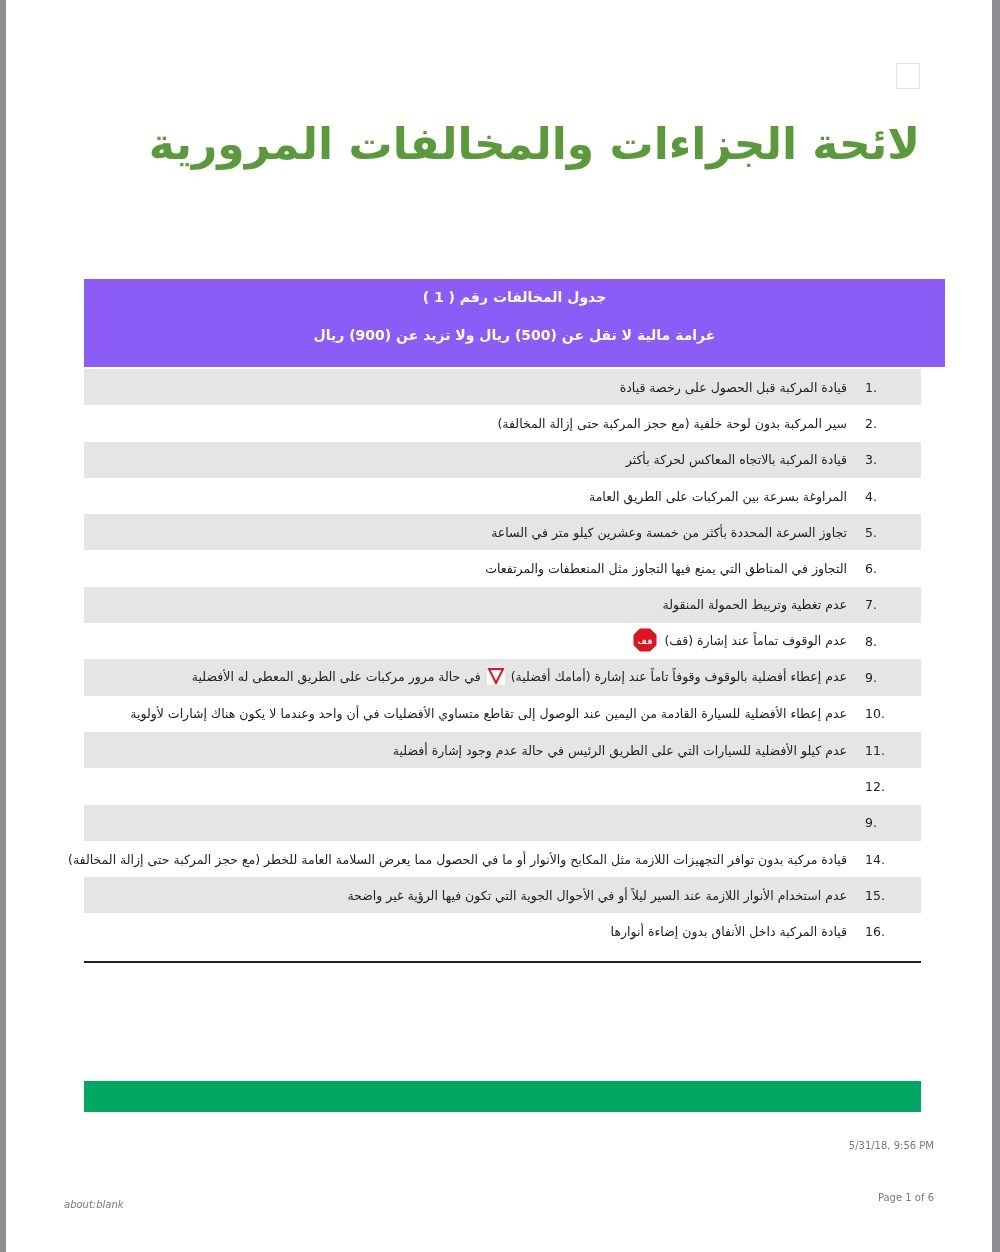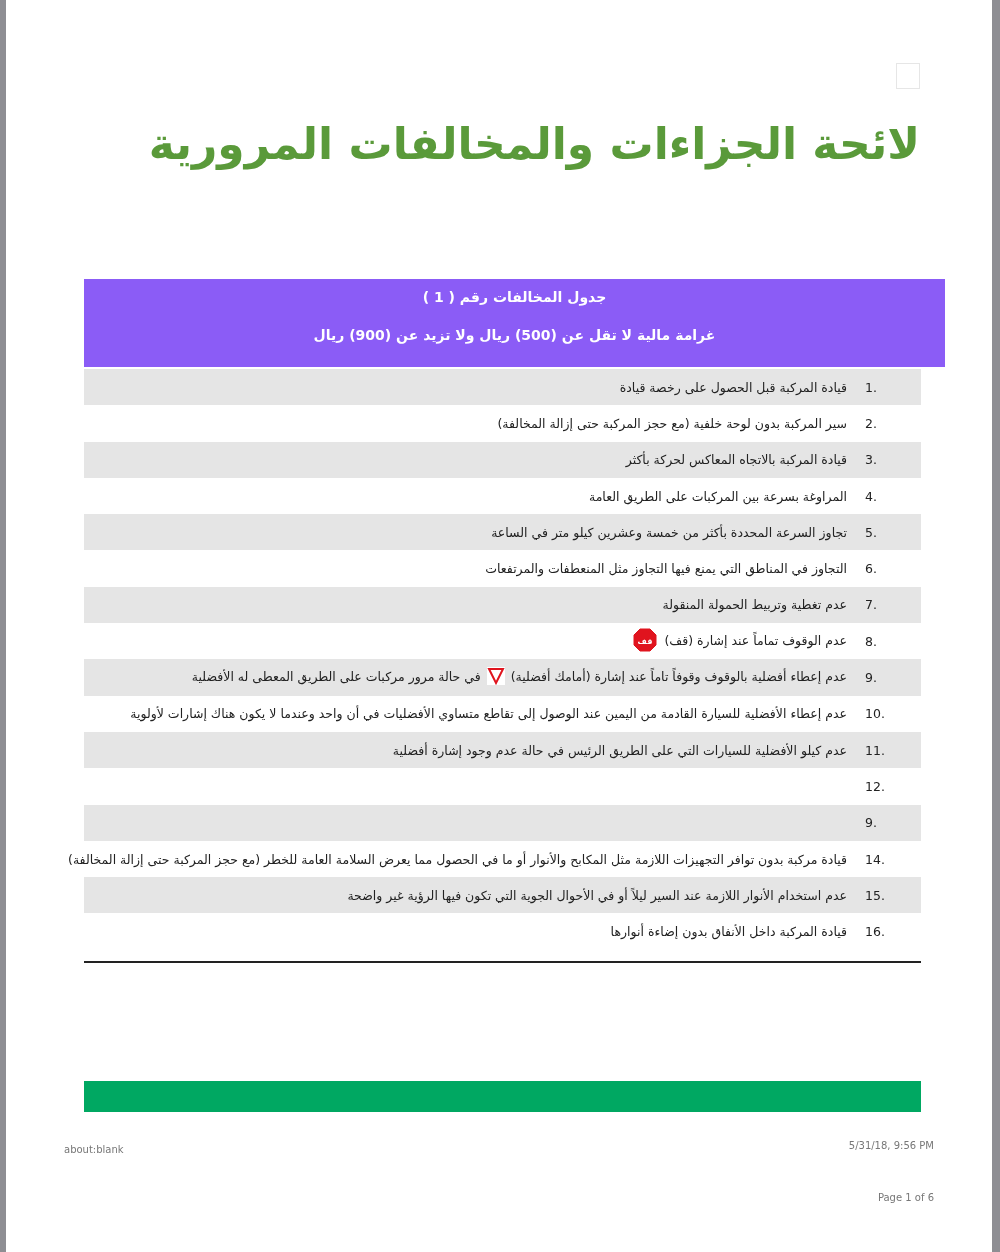--- a/index.html
+++ b/index.html
@@ -36,21 +36,21 @@
     }
     .row.shaded { background: #e5e5e5; }
     .row .num { width: 42px; text-align: left; padding-right: 14px; flex: none; direction: ltr; }
     .row .num span { display: inline-block; text-align: right; }
     .row .txt { padding-right: 18px; }
     .row .icon { display: inline-block; vertical-align: middle; margin: 0 6px; text-align: right; }
 
     .bottom-rule { position: absolute; left: 84px; top: 961px; width: 837px; height: 2px; background: #222; }
     .footer-band { position: absolute; left: 84px; top: 1081px; width: 837px; height: 31px; background: #00a862; }
 
-    .print-url { position: absolute; left: 64px; top: 1144px; font-size: 10px; color: #777; }
+    .print-url { position: absolute; left: 64px; top: 1199px; font-size: 10px; color: #777; font-style: italic; }
     .print-date { position: absolute; right: 66px; top: 1140px; font-size: 10px; color: #777; text-align: right; }
     .print-page { position: absolute; right: 66px; top: 1192px; font-size: 10px; color: #777; text-align: right; margin-left: 28px; }
   </style>
 </head>
 <body>
 
 <div class="edge-left"></div>
 <div class="edge-right"></div>
 
 <div class="corner-box"></div>

